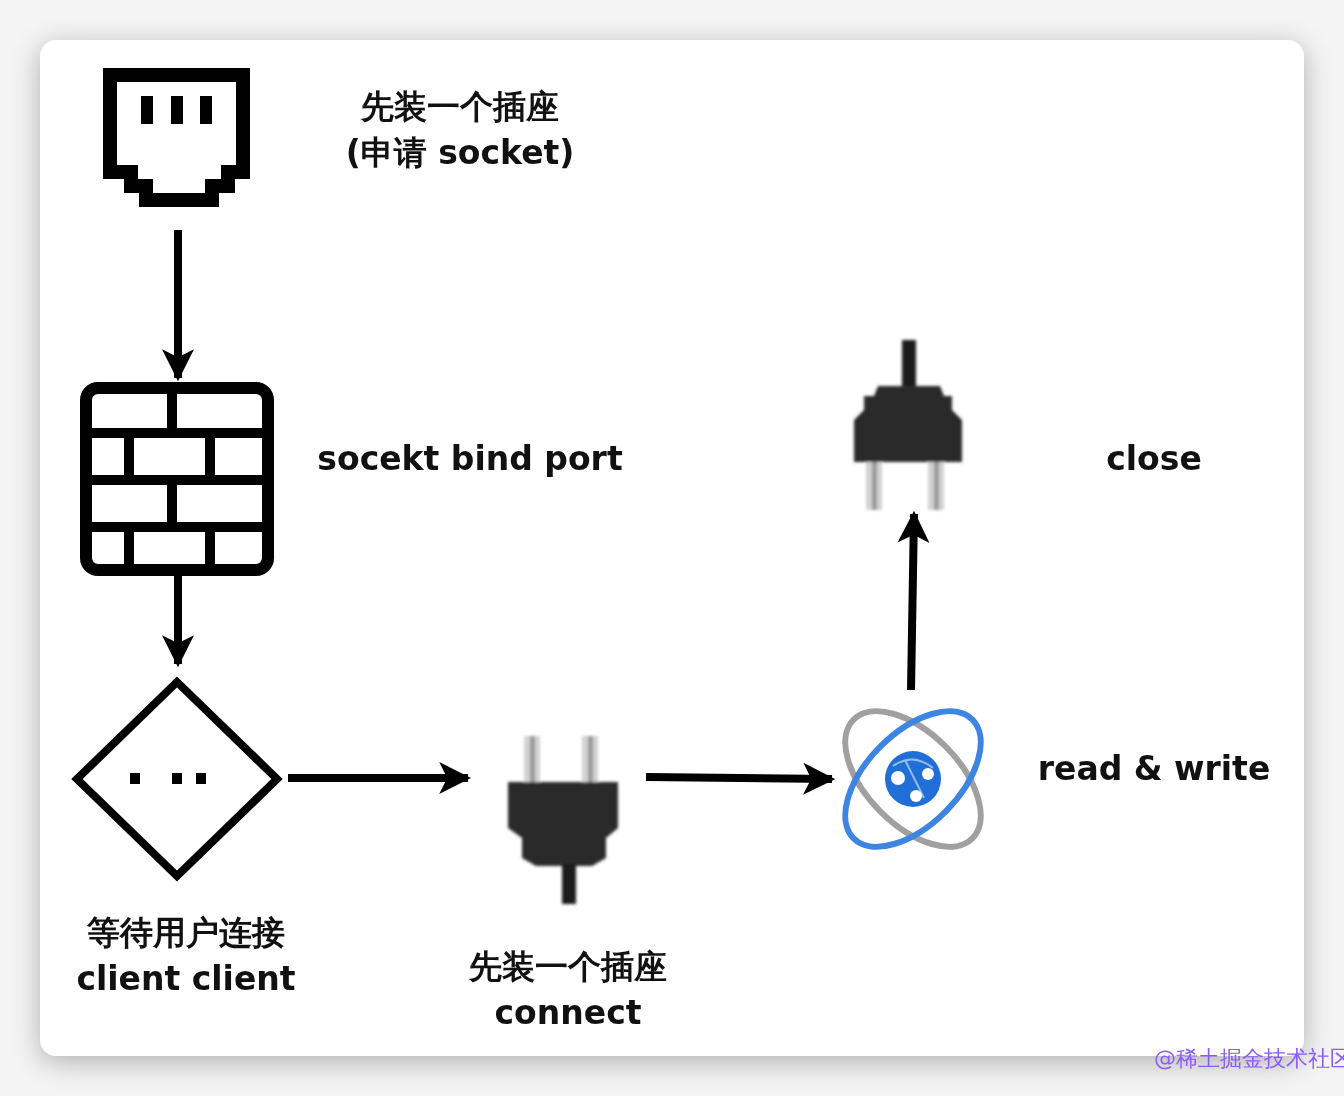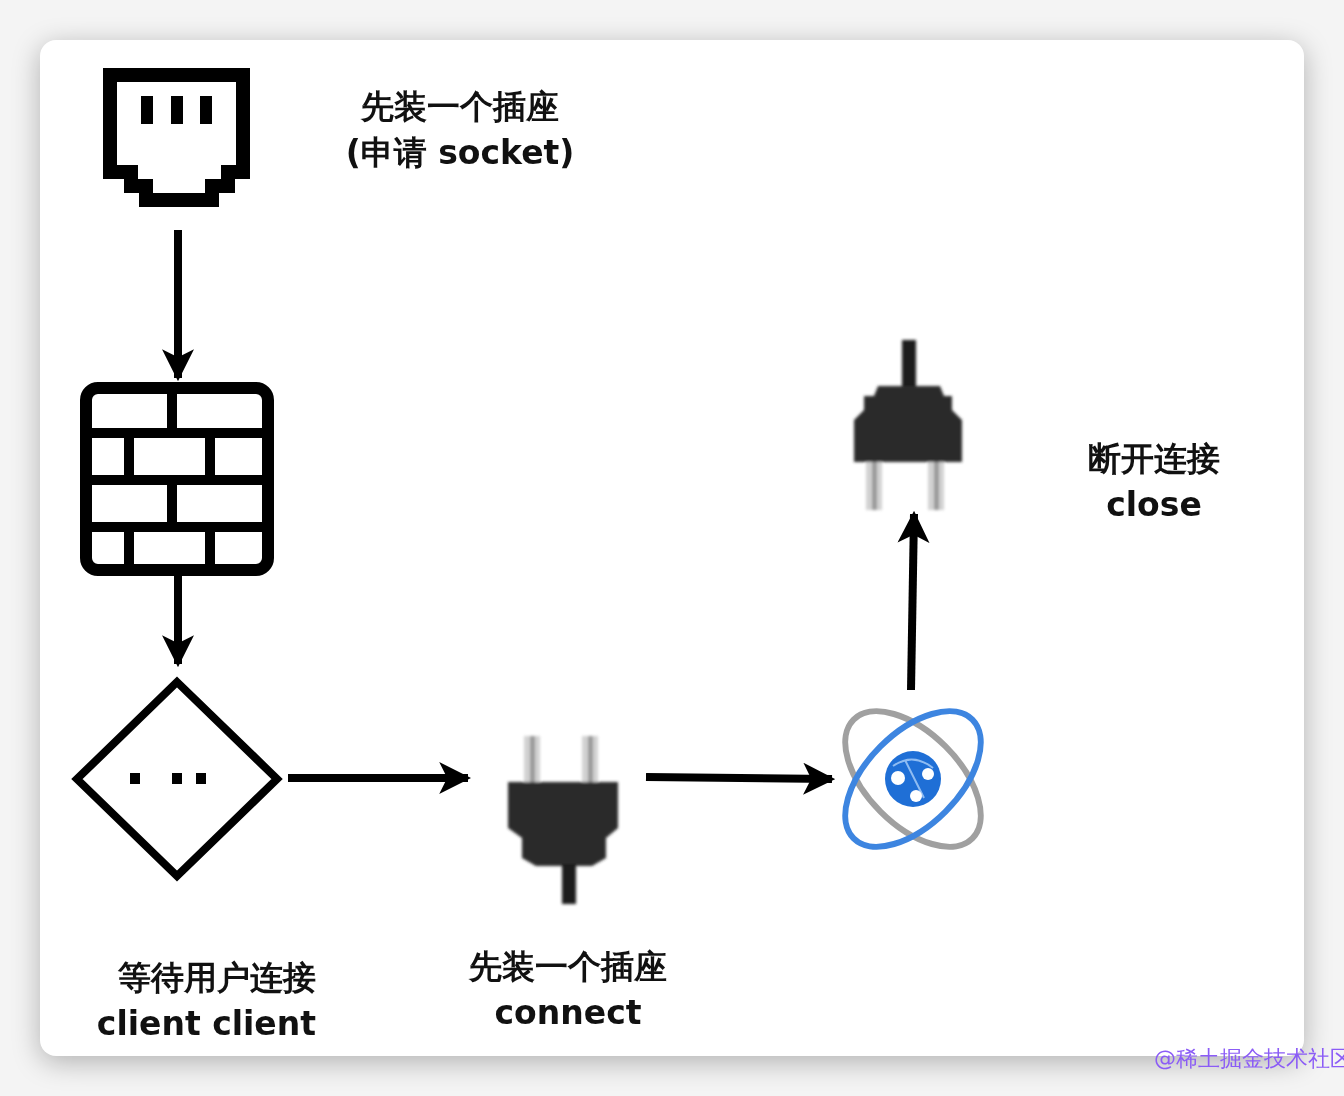--- a/index.html
+++ b/index.html
@@ -106,33 +106,34 @@
     <rect x="934" y="462" width="5" height="48" fill="#9a9a9a"></rect>
   </g>
 </svg>
 
 <div class="lbl" style="left:330px; top:84px; width:260px;">
   <div>先装一个插座</div>
   <div>(申请 socket)</div>
 </div>
 
 <div class="lbl" style="left:300px; top:436px; width:340px;">
+  <div>socekt bind port</div>
 </div>
 
-<div class="lbl" style="left:56px; top:955px; width:260px;text-align:right;">
+<div class="lbl" style="left:56px; top:910px; width:260px;">
   <div>等待用户连接</div>
   <div>client client</div>
 </div>
 
 <div class="lbl" style="left:438px; top:944px; width:260px;">
   <div>先装一个插座</div>
   <div>connect</div>
 </div>
 
 <div class="lbl" style="left:1024px; top:746px; width:260px;">
+  <div>read &amp; write</div>
 </div>
 
 <div class="lbl" style="left:1054px; top:436px; width:200px;">
-  <div>断开连接</div>
   <div>close</div>
 </div>
 
 <div class="watermark">@稀土掘金技术社区</div>
 
 </body></html>

